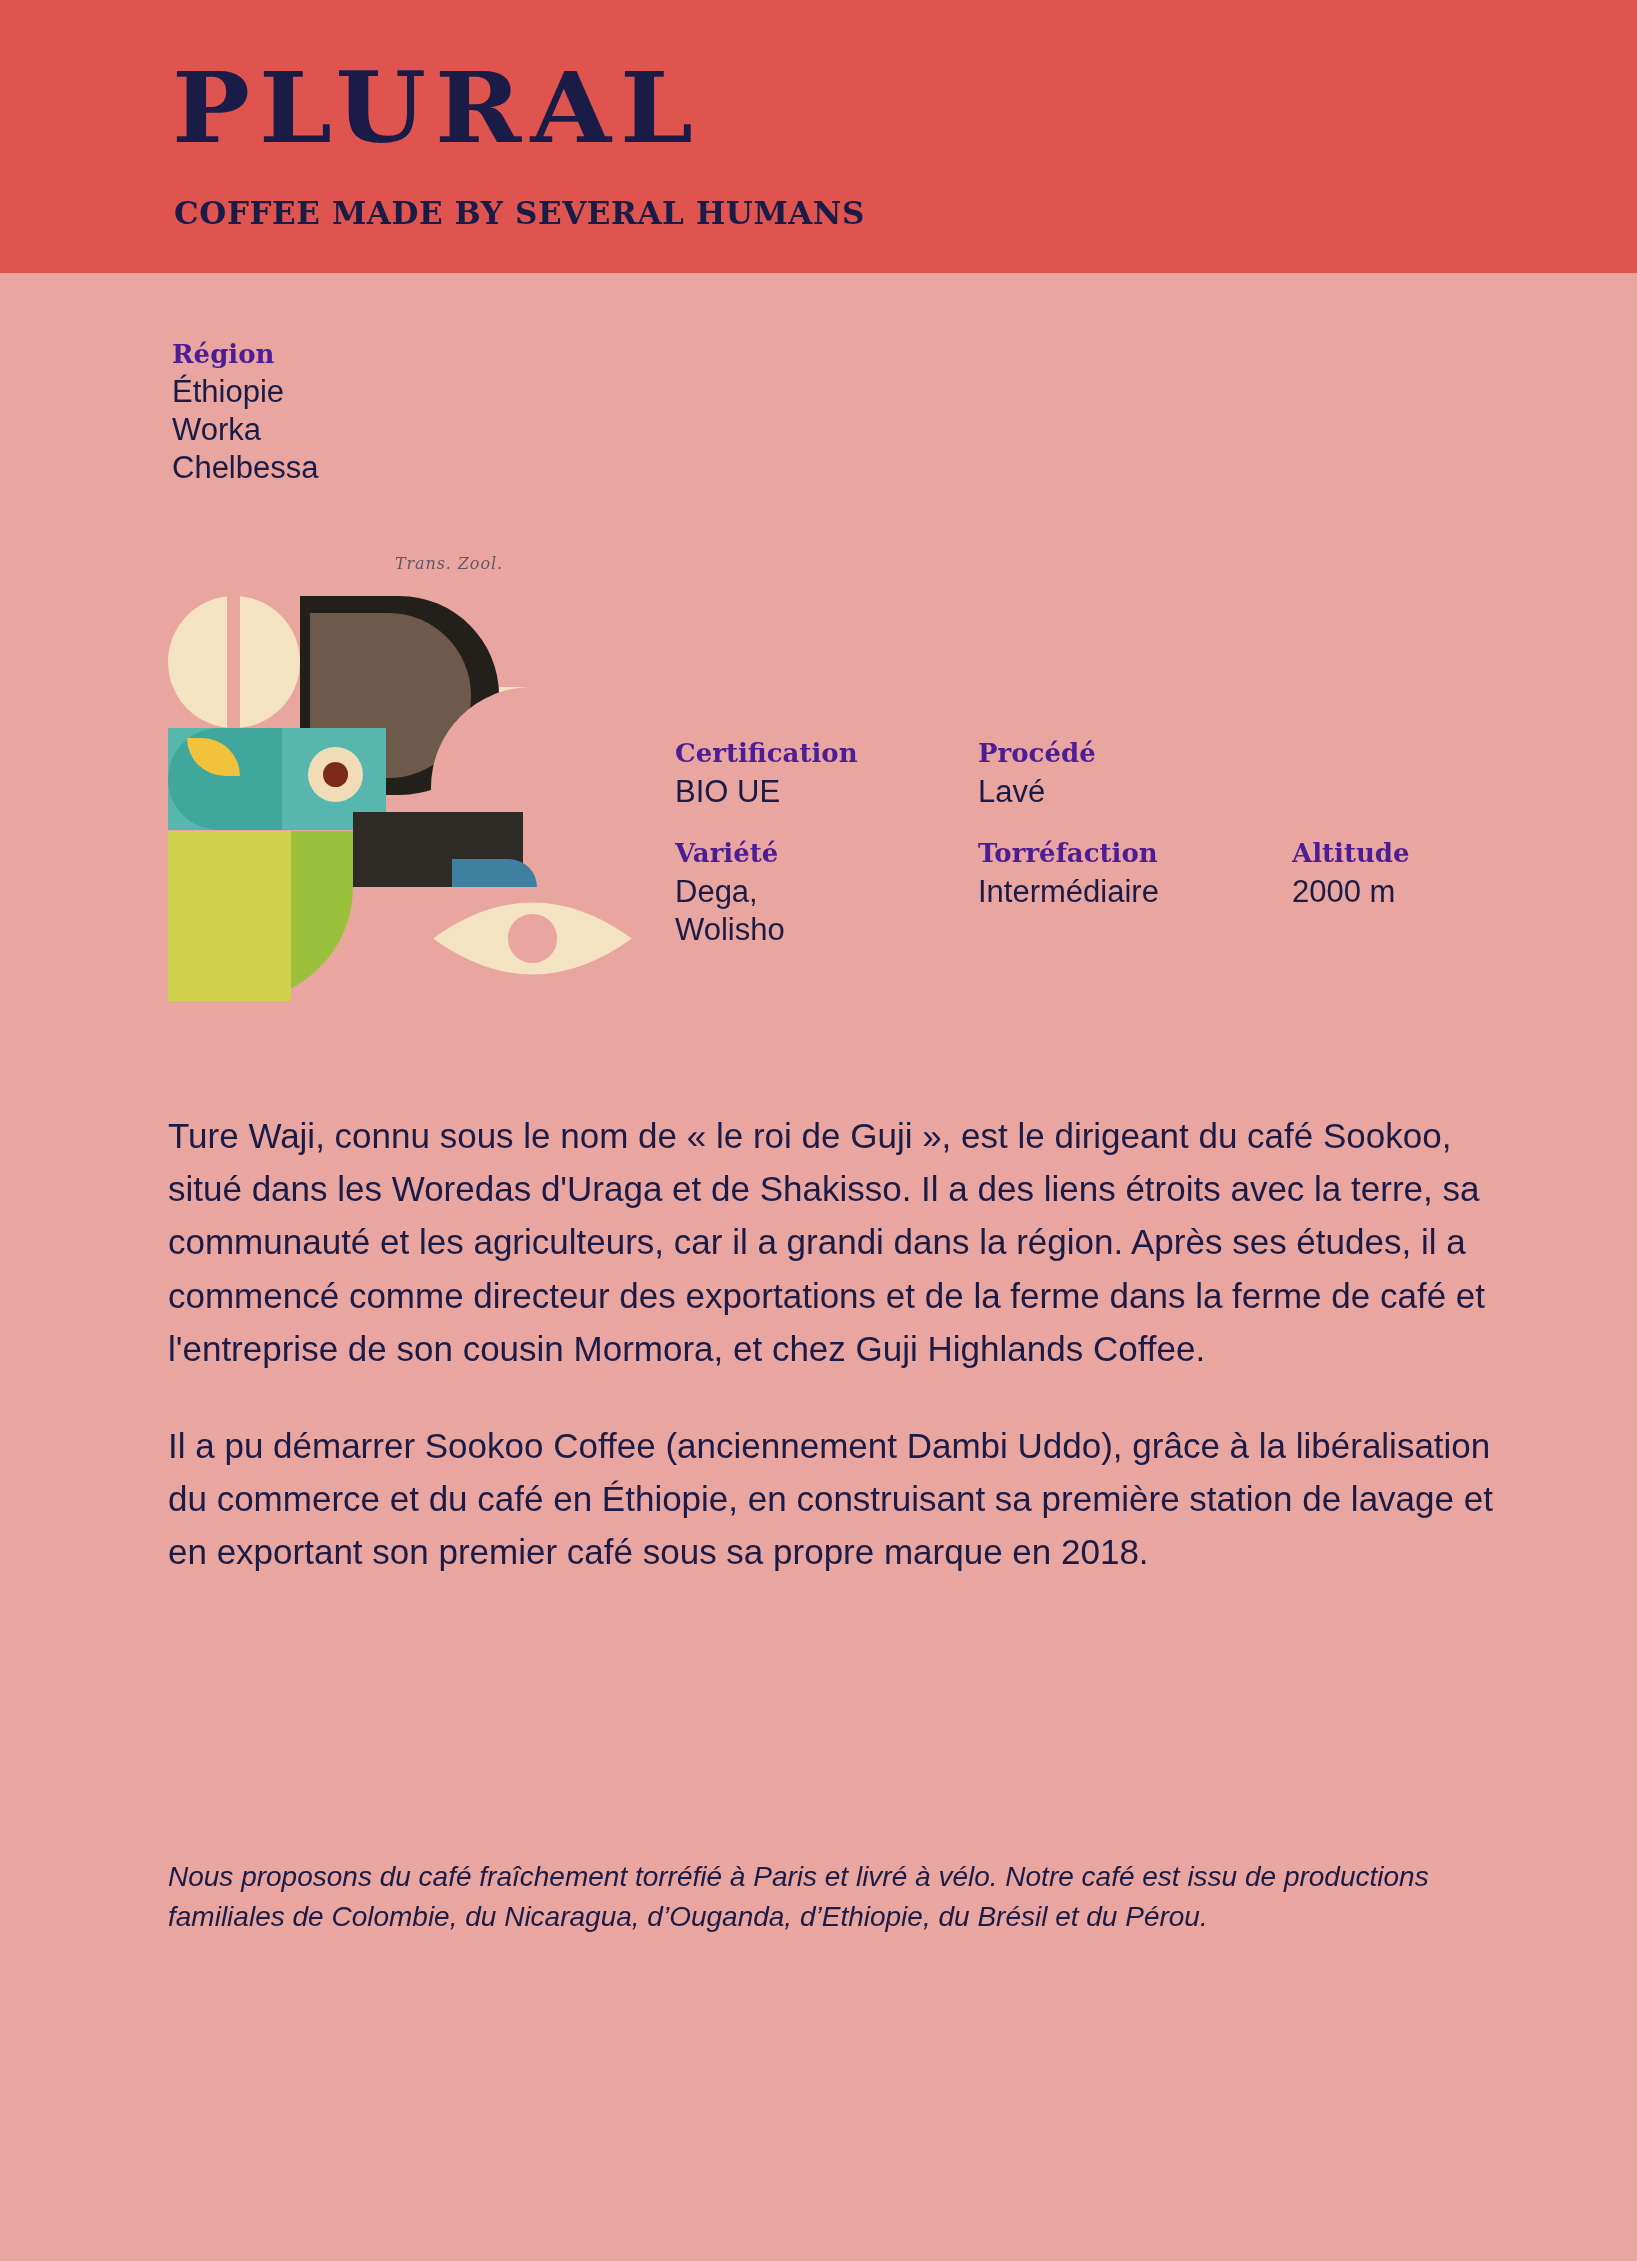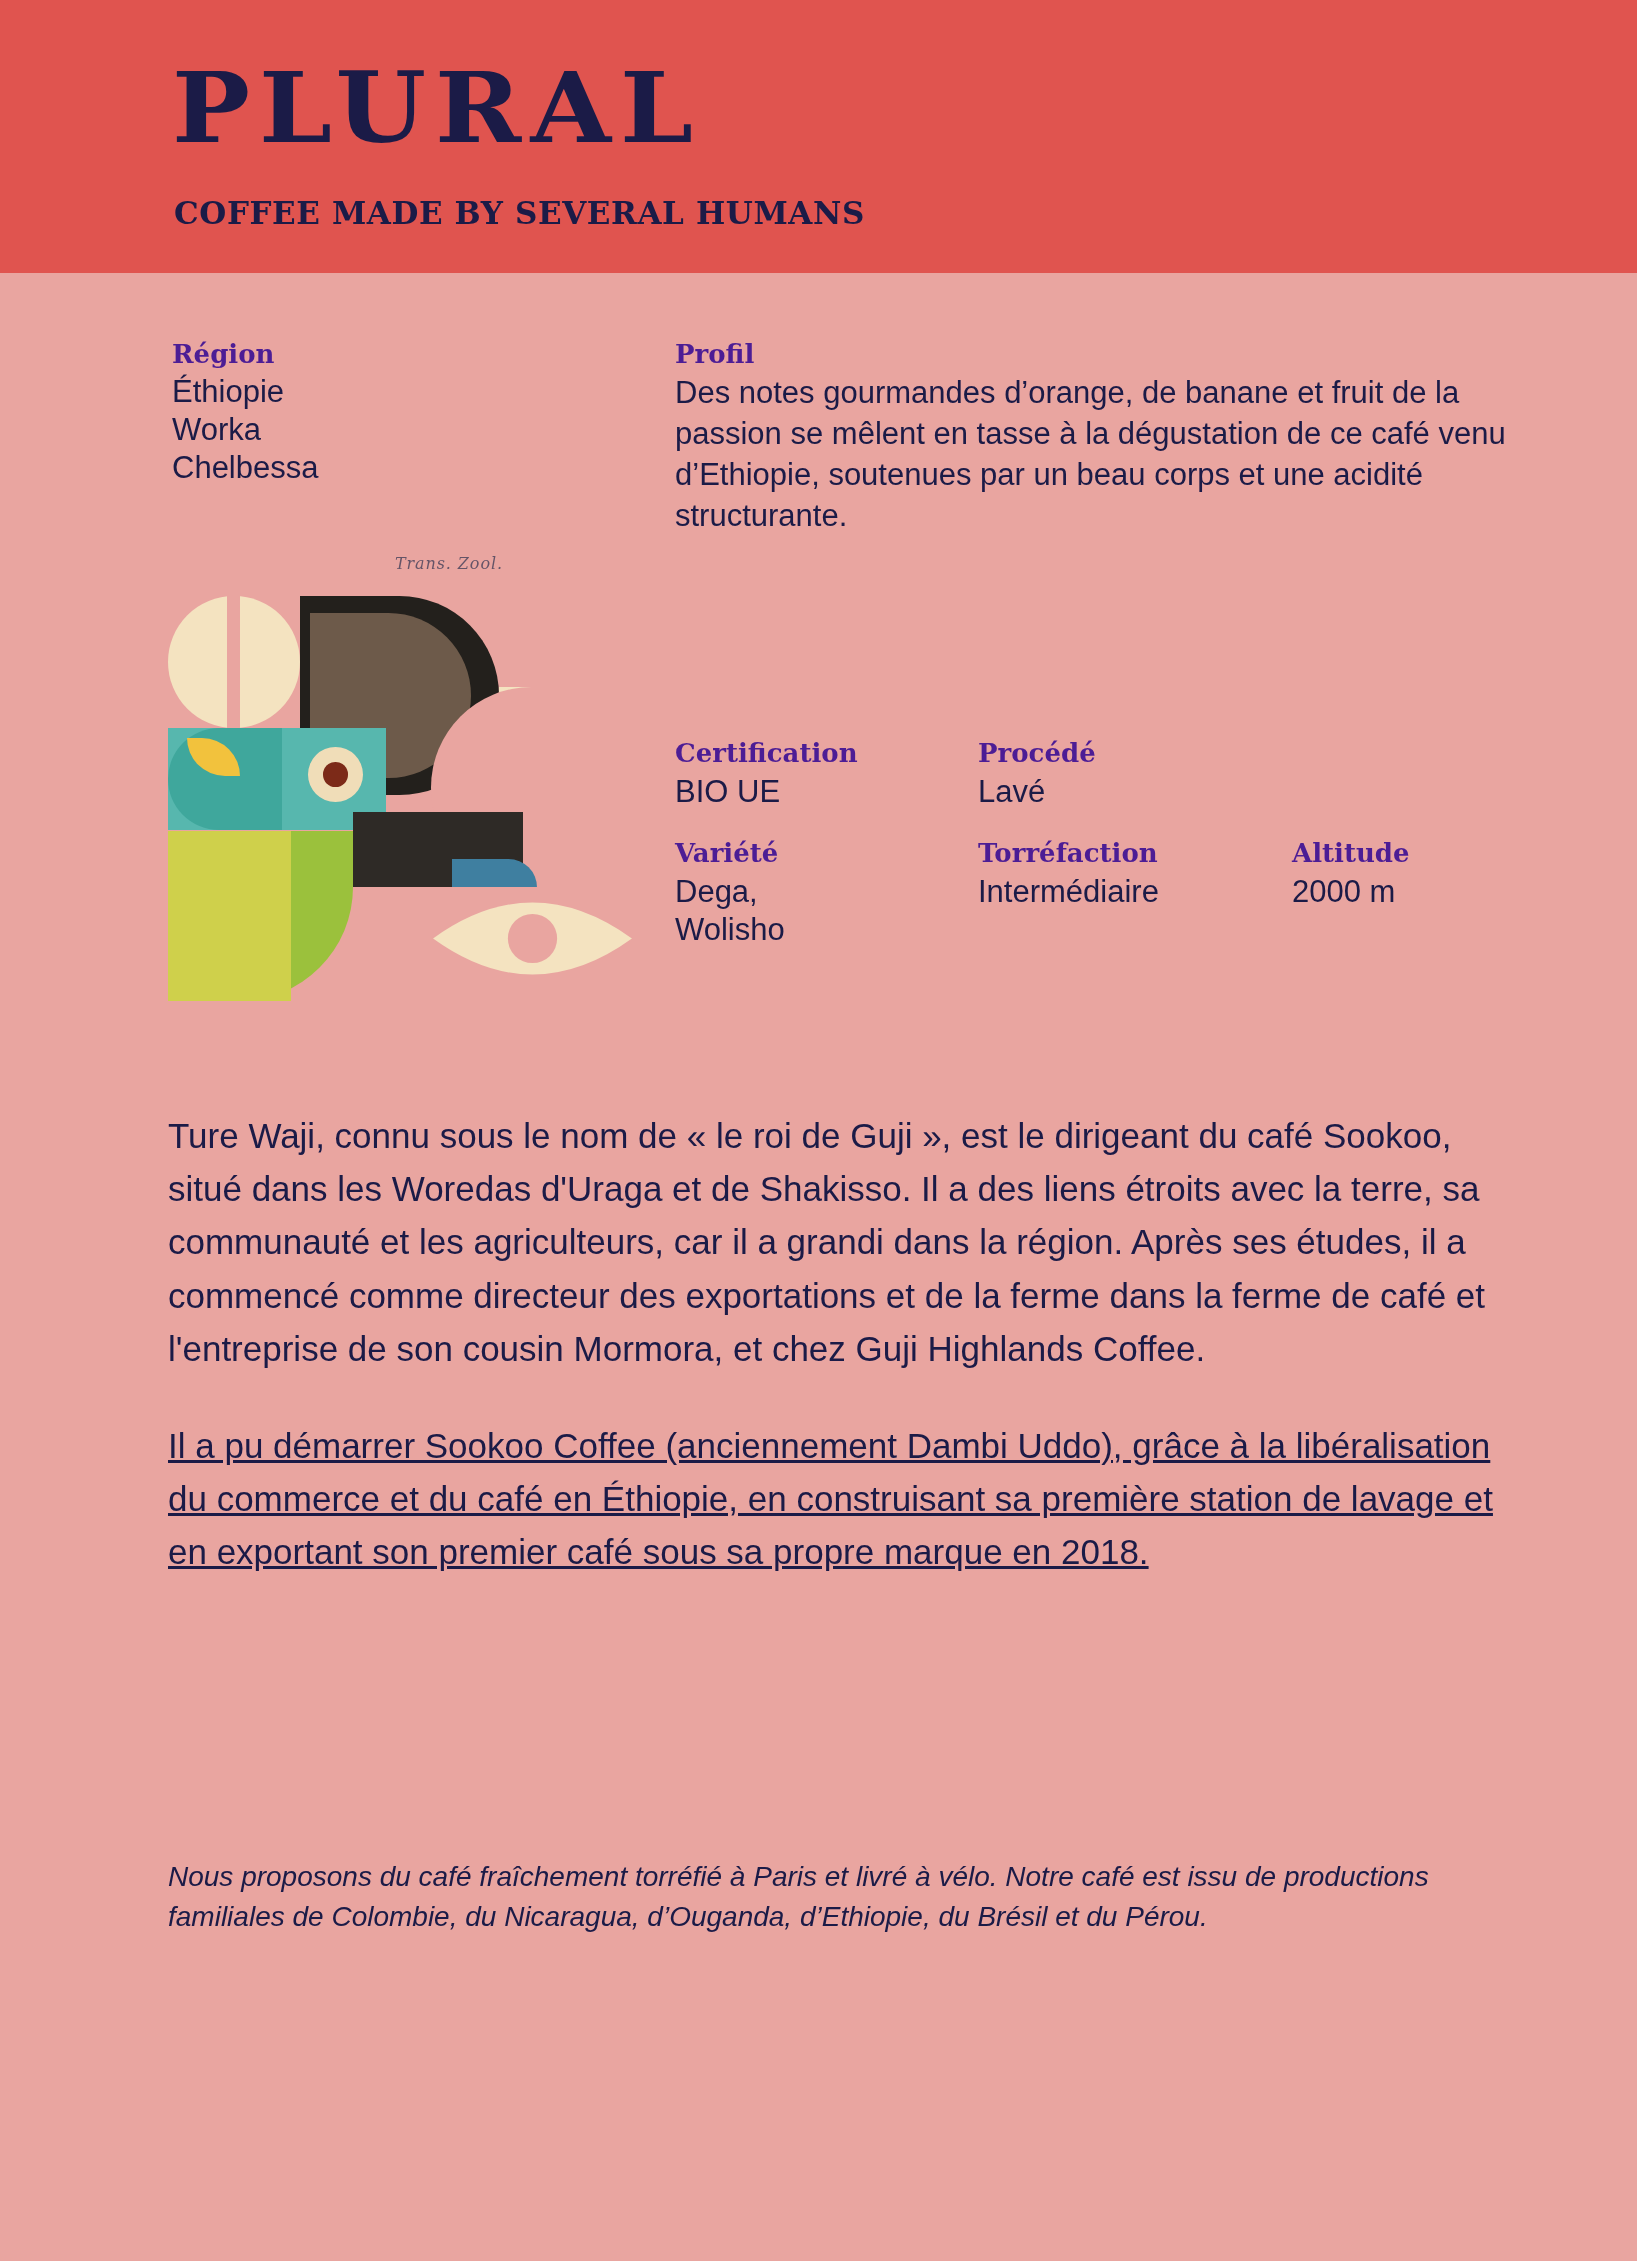--- a/index.html
+++ b/index.html
@@ -240,21 +240,21 @@
     width: 1325px;
     color: #1b1b47;
   }
   .body-para {
     font-family: "Liberation Sans", sans-serif;
     font-size: 35px;
     line-height: 1.52;
     margin: 0 0 44px 0;
     color: #1b1b47;
   }
-  .body-para:last-child { margin-bottom: 14px; text-decoration: underline; }
+  .body-para:last-child { margin-bottom: 14px; }
 
   .note {
     position: absolute;
     left: 168px;
     top: 1857px;
     width: 1306px;
     font-family: "Liberation Sans", sans-serif;
     font-style: italic;
     font-size: 28px;
     line-height: 1.42;
@@ -291,24 +291,20 @@
 
   <div class="region-block">
     <div class="field-label">Région</div>
     <div class="field-value">
       <span class="region-line">Éthiopie</span>
       <span class="region-line">Worka</span>
       <span class="region-line">Chelbessa</span>
     </div>
   </div>
 
-  <div class="profil-block">
-    <div class="field-label">Profil</div>
-    <div class="profil-text">Des notes gourmandes d’orange, de banane et fruit de la passion se mêlent en tasse à la dégustation de ce café venu d’Ethiopie, soutenues par un beau corps et une acidité structurante.</div>
-  </div>
 
   <div class="artwork">
     <div class="art-caption">Trans. Zool.</div>
     <div class="a-bigdark"></div>
     <div class="a-bigdark-inner"></div>
     <div class="a-tl"></div>
     <div class="a-tl-slit"></div>
     <div class="a-cream-right"></div>
     <div class="a-pink-circle"></div>
     <div class="a-teal-band"></div>

